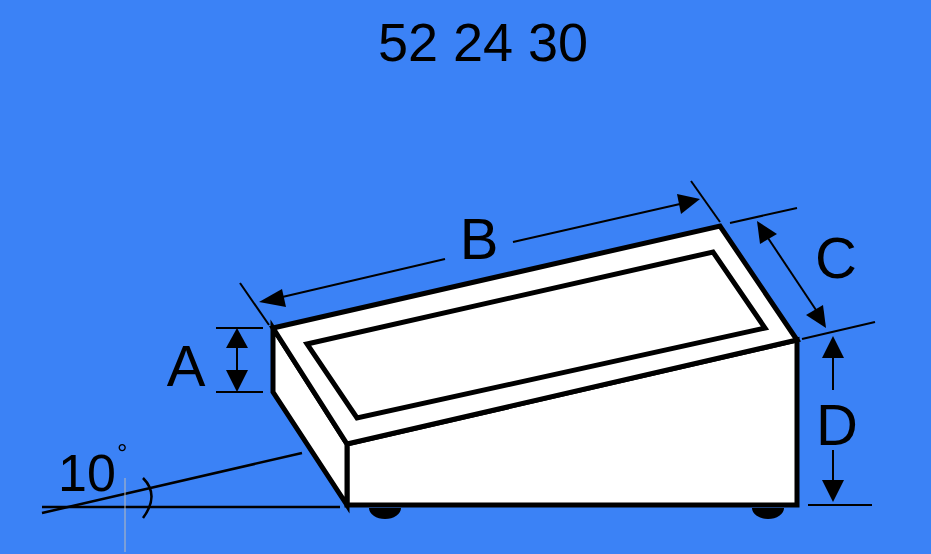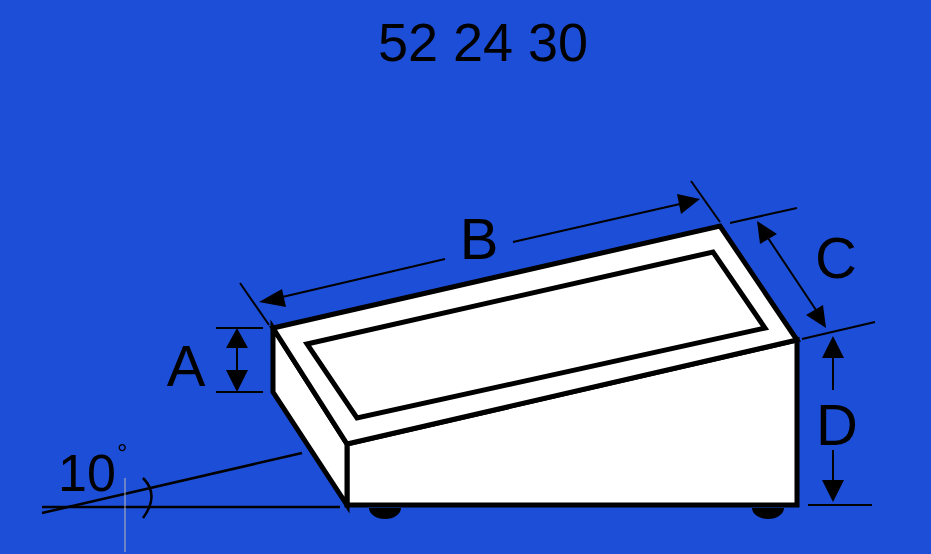--- a/index.html
+++ b/index.html
@@ -1,16 +1,16 @@
 <!DOCTYPE html>
 <html><head>
 <meta charset="utf-8">
 <style>
   html, body { margin: 0; padding: 0; background: #ffffff; }
-  #stage { position: relative; width: 931px; height: 554px; overflow: hidden; background: #1d4ed8; }
+  #stage { position: relative; width: 931px; height: 554px; overflow: hidden; background: #3b82f6; }
   svg { position: absolute; left: 0; top: 0; }
   .lbl { font-family: "Liberation Sans", "DejaVu Sans", sans-serif; fill: #000; }
 </style>
 </head>
 <body>
 
 <div id="stage">
   <svg width="931" height="554" viewBox="0 0 931 554">
 
     <text class="lbl" x="483" y="61" font-size="54" text-anchor="middle">52 24 30</text>

